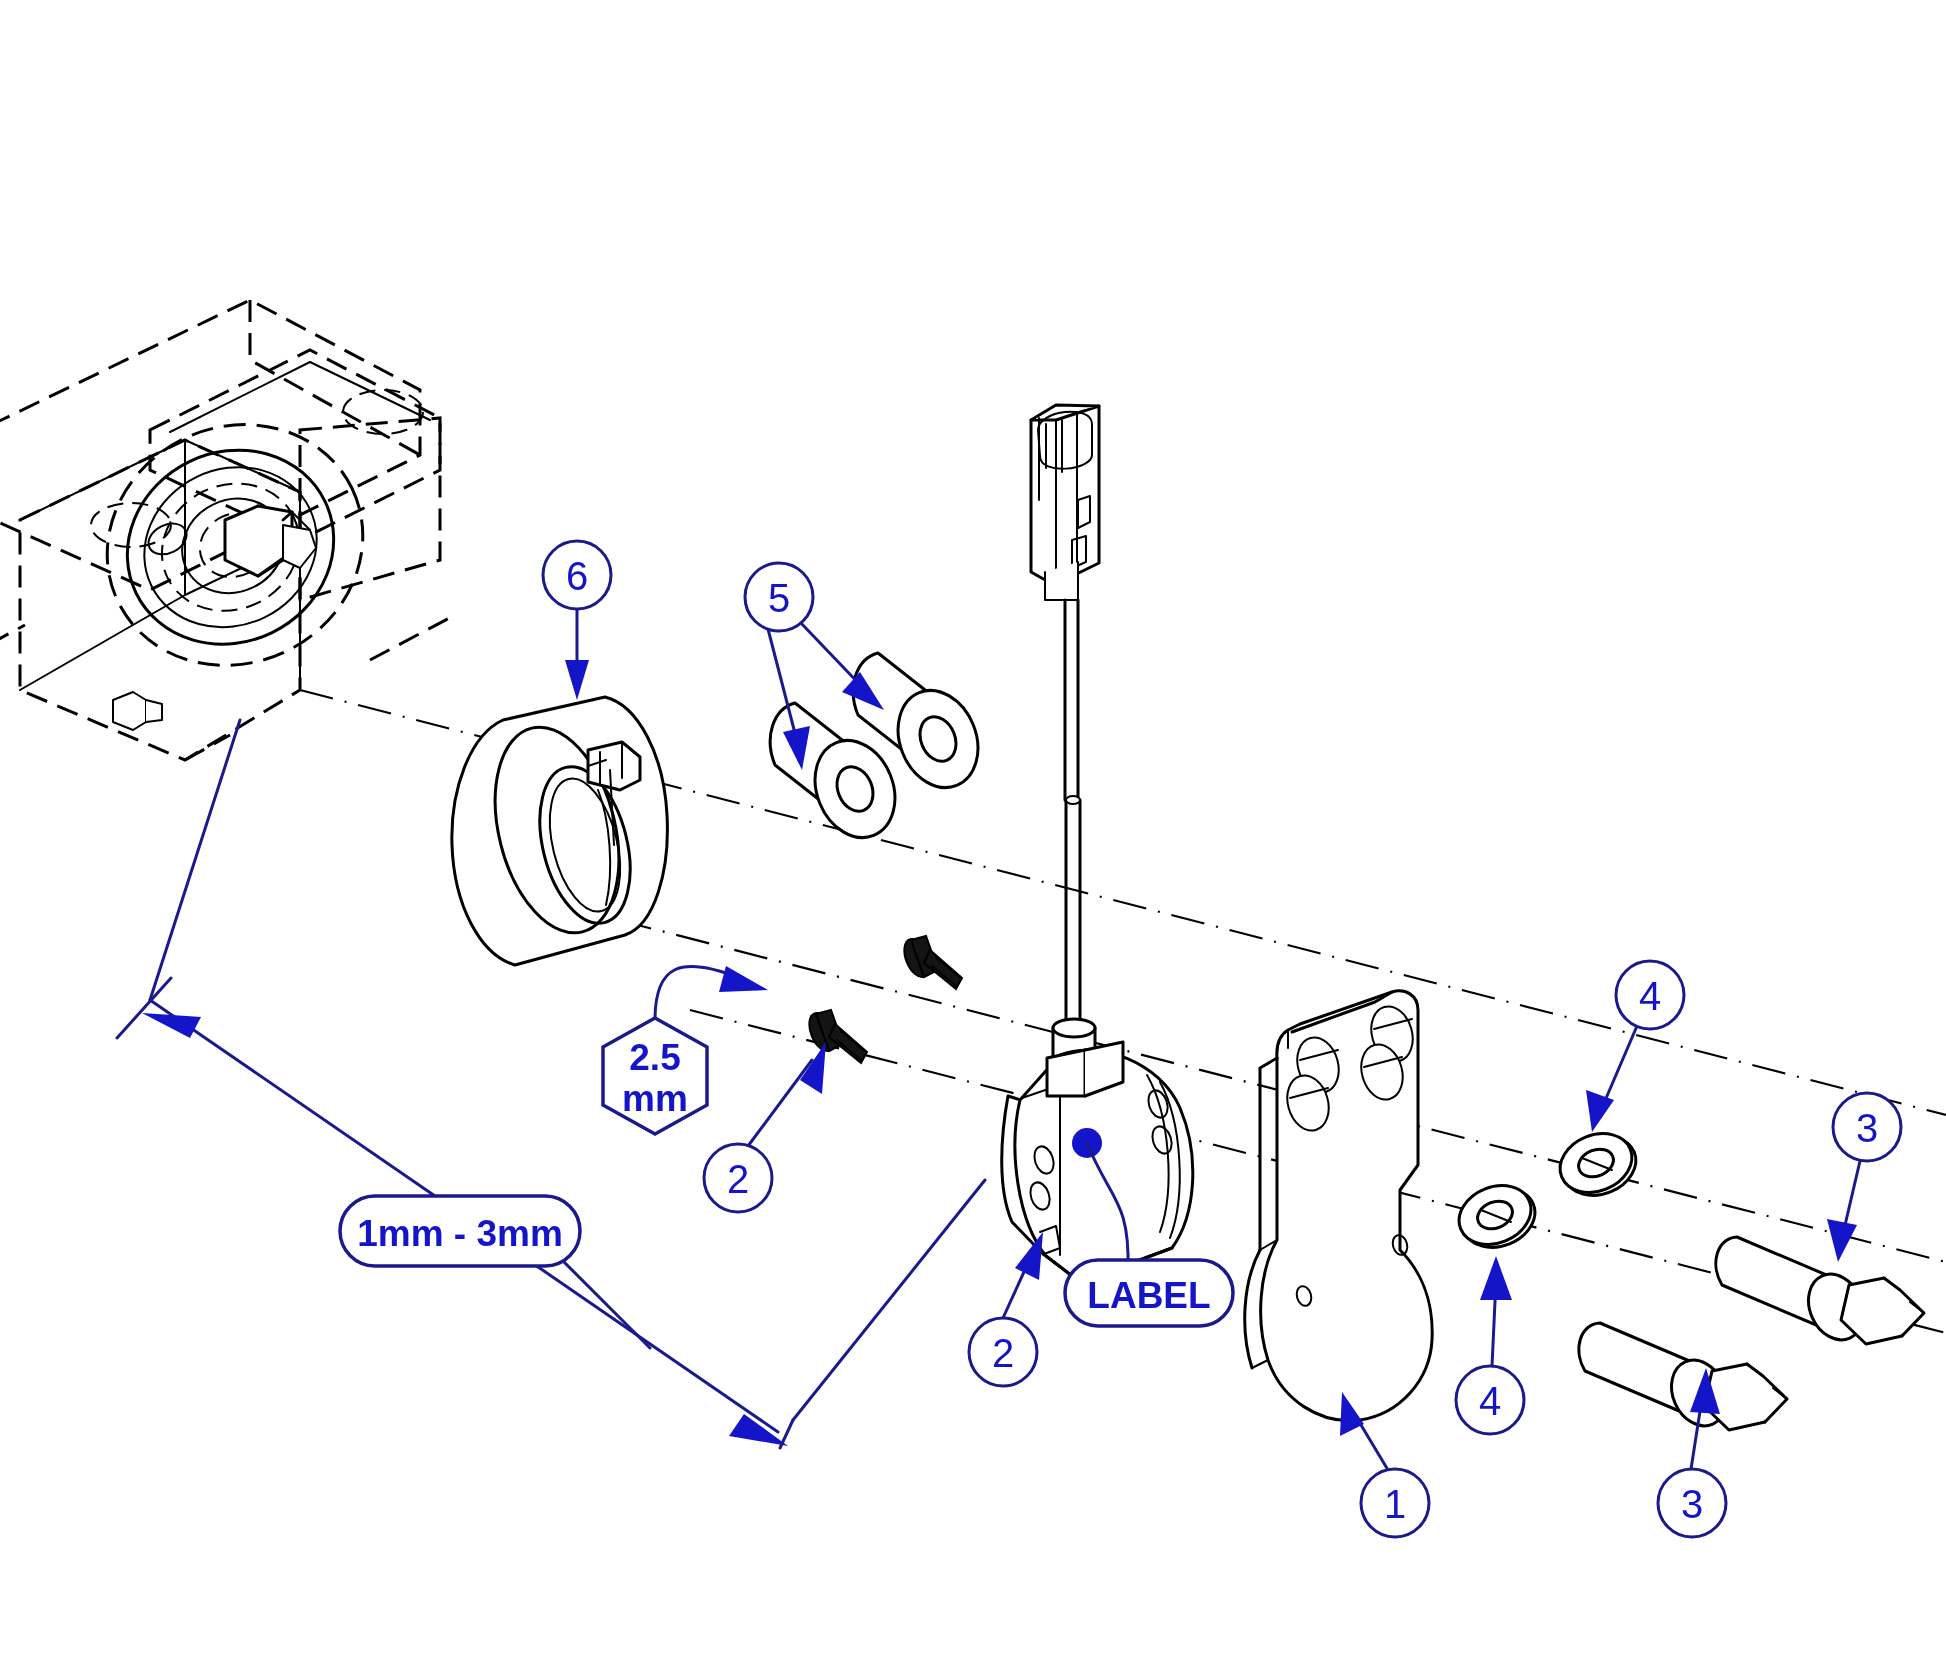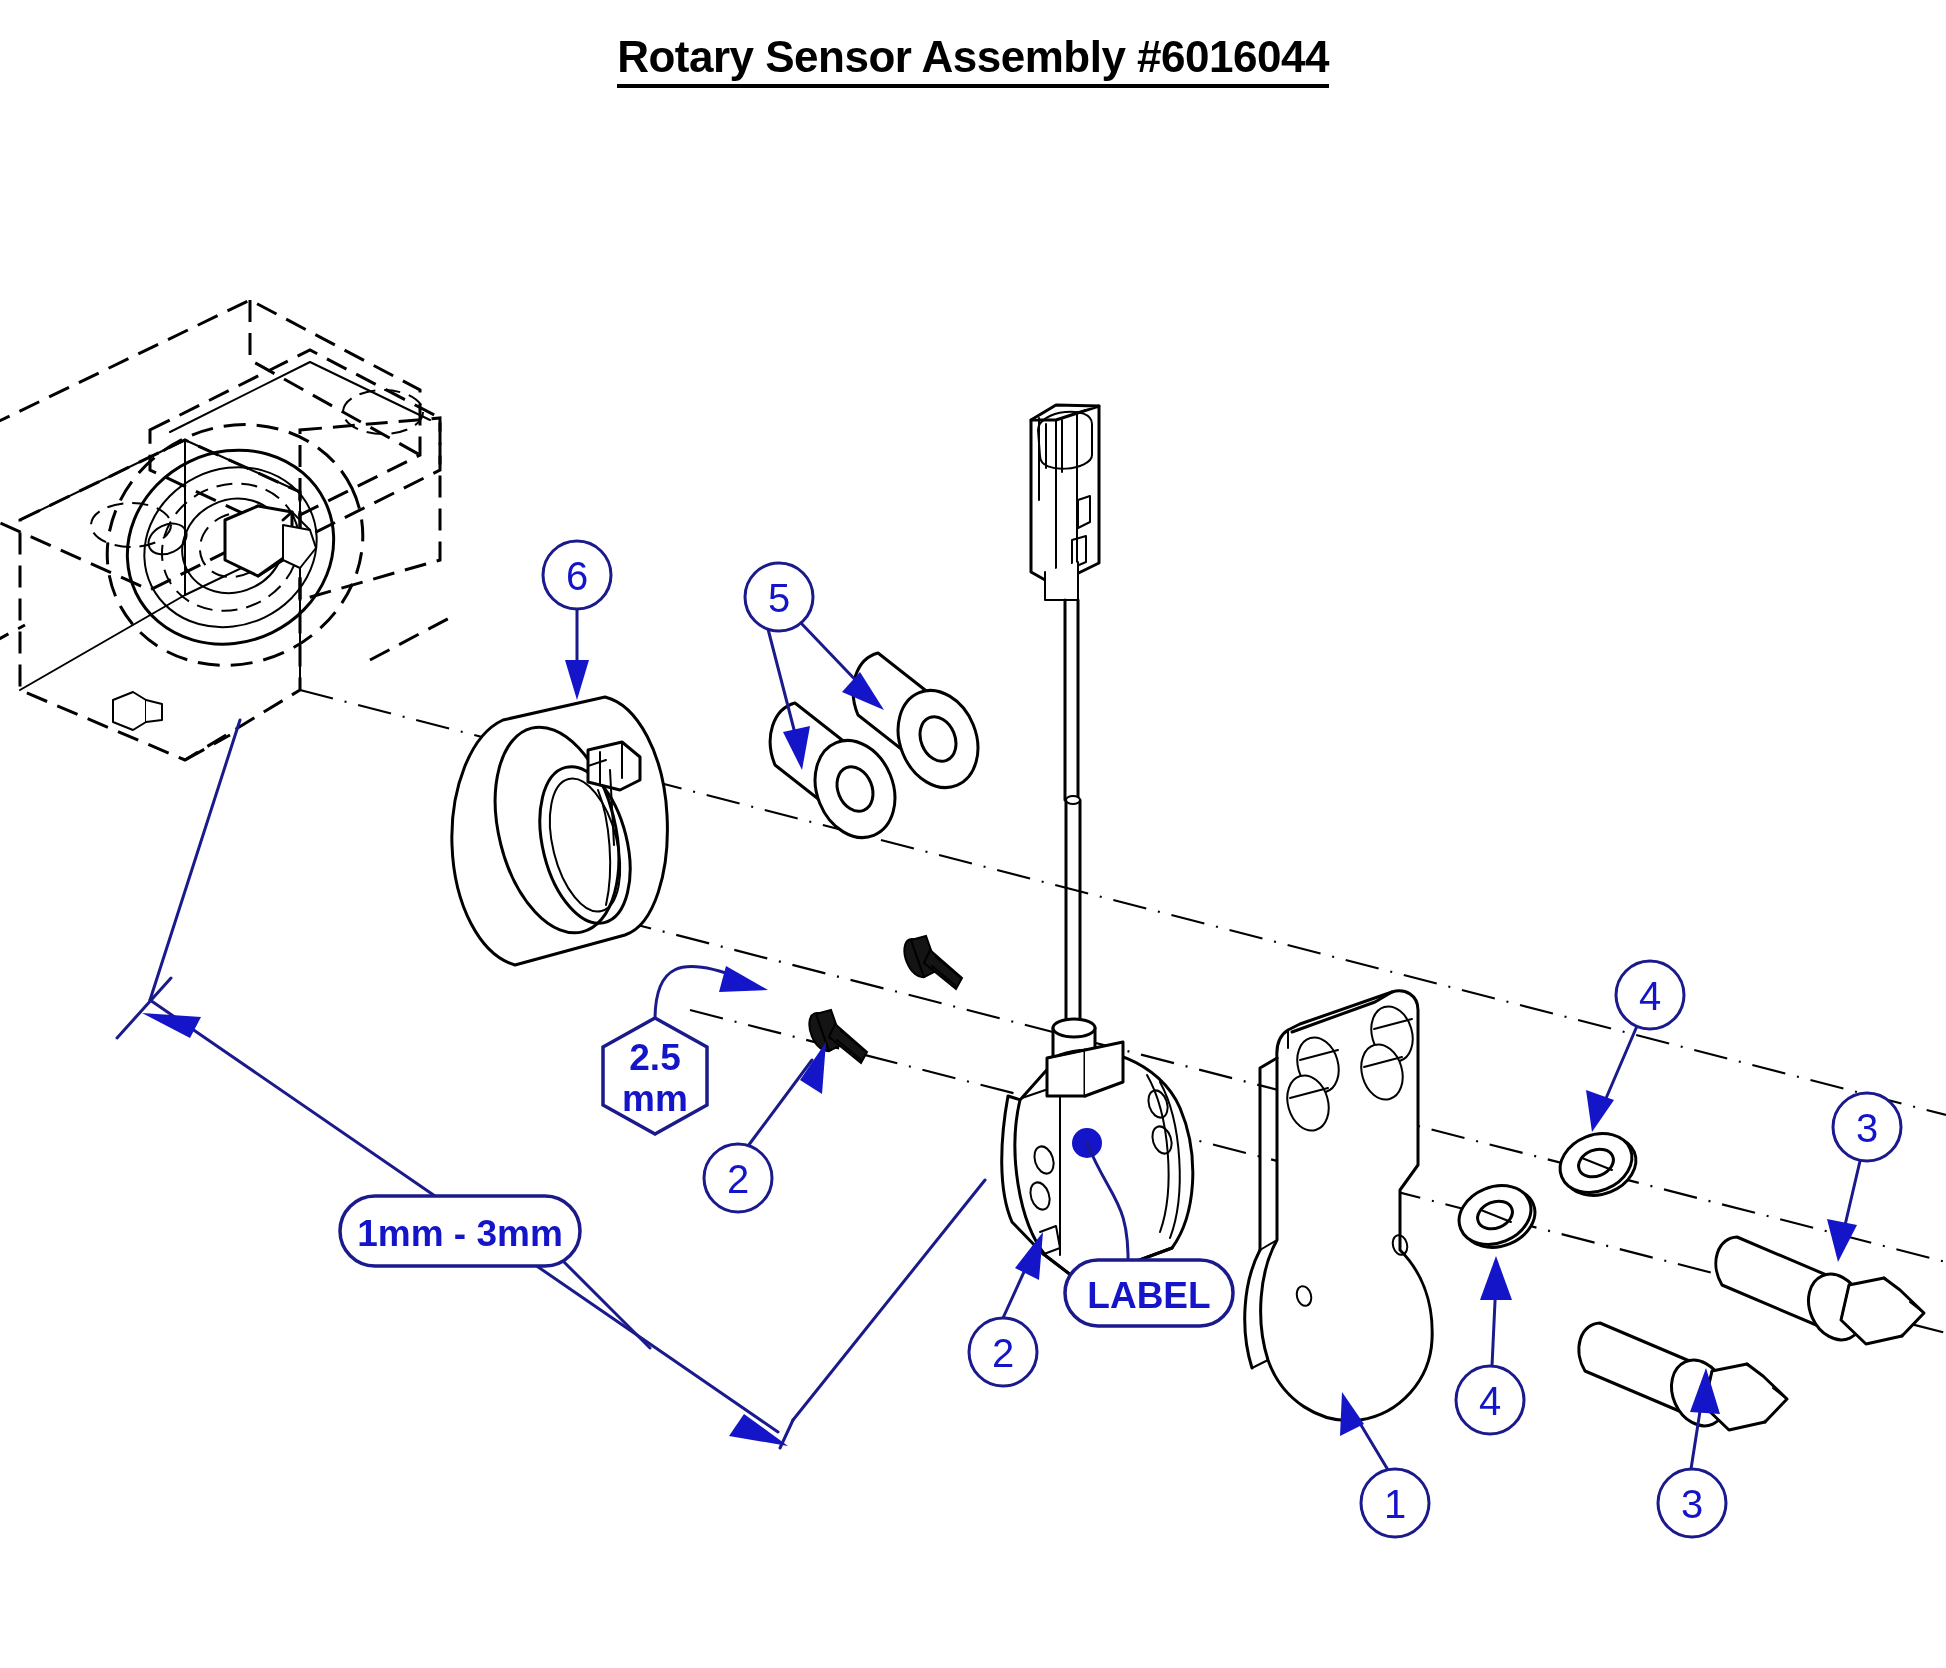--- a/index.html
+++ b/index.html
@@ -67,23 +67,20 @@
     fill: #1414c8;
     text-anchor: middle;
     dominant-baseline: central;
   }
 </style>
 </head>
 <body>
 
 <div id="page">
 
-  <div id="title">
-    <span class="t">Rotary Sensor Assembly #6016044</span>
-  </div>
 
   <svg id="drawing" viewBox="0 0 1946 1668">
 
     <g>
       <line class="axis" x1="300" y1="690" x2="1946" y2="1115"></line>
       <line class="axis" x1="560" y1="905" x2="1946" y2="1262"></line>
       <line class="axis" x1="690" y1="1010" x2="1946" y2="1333"></line>
     </g>
 
     <g>

